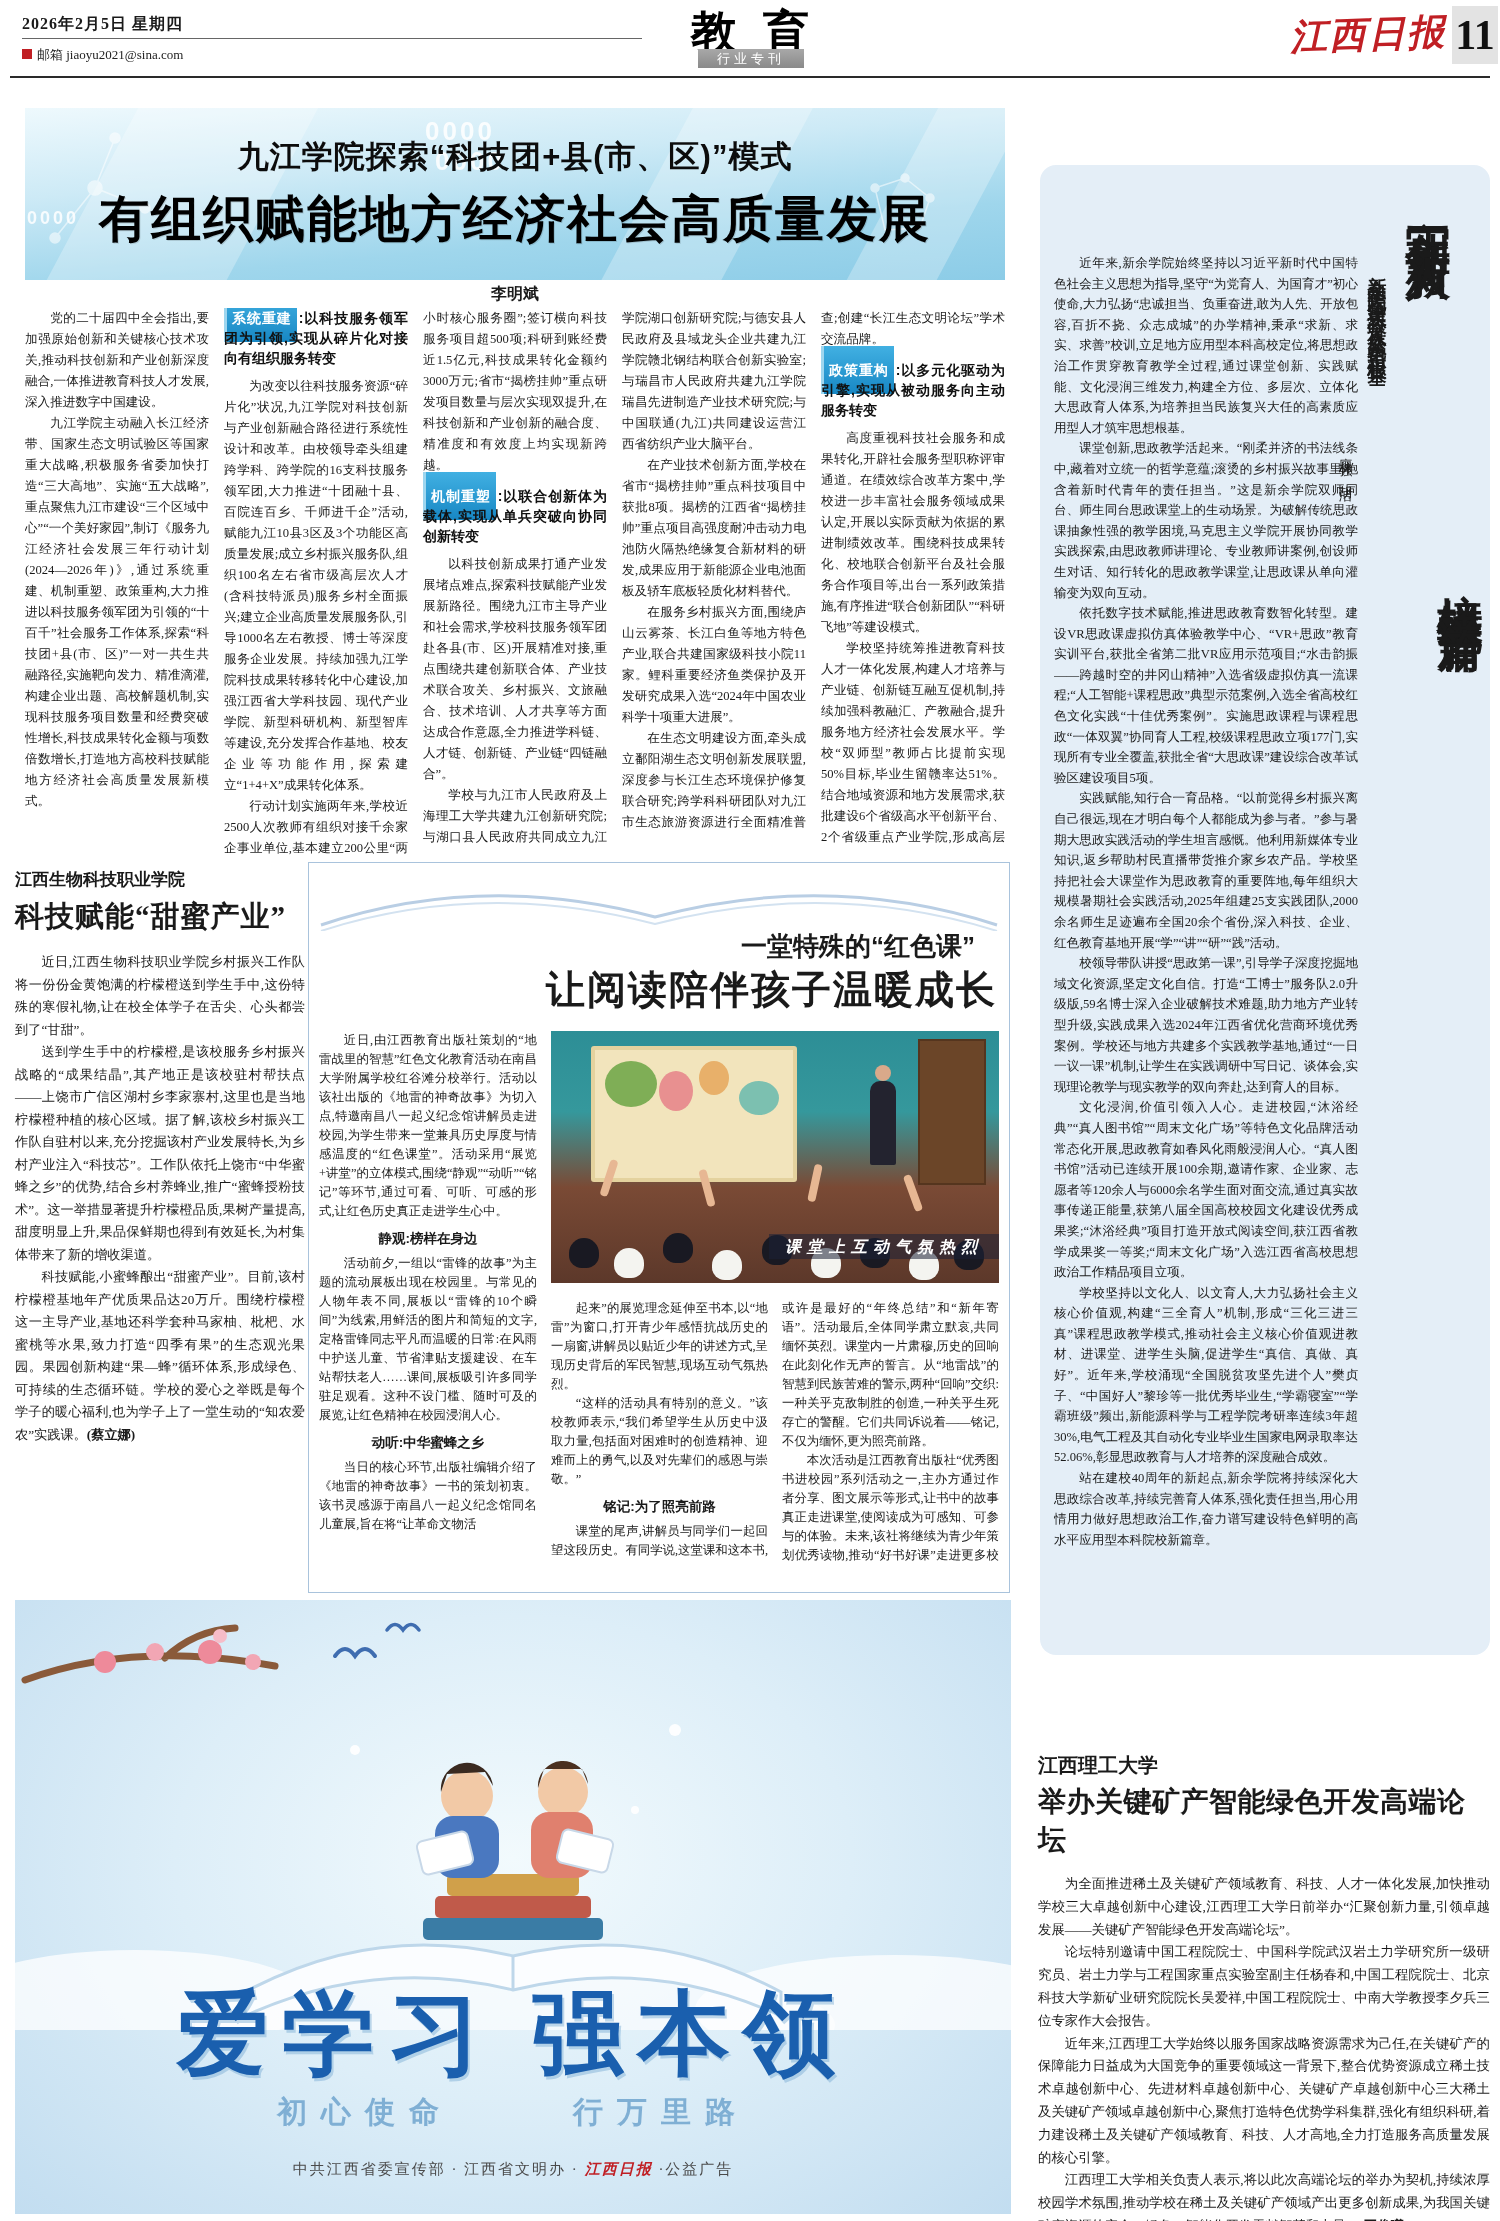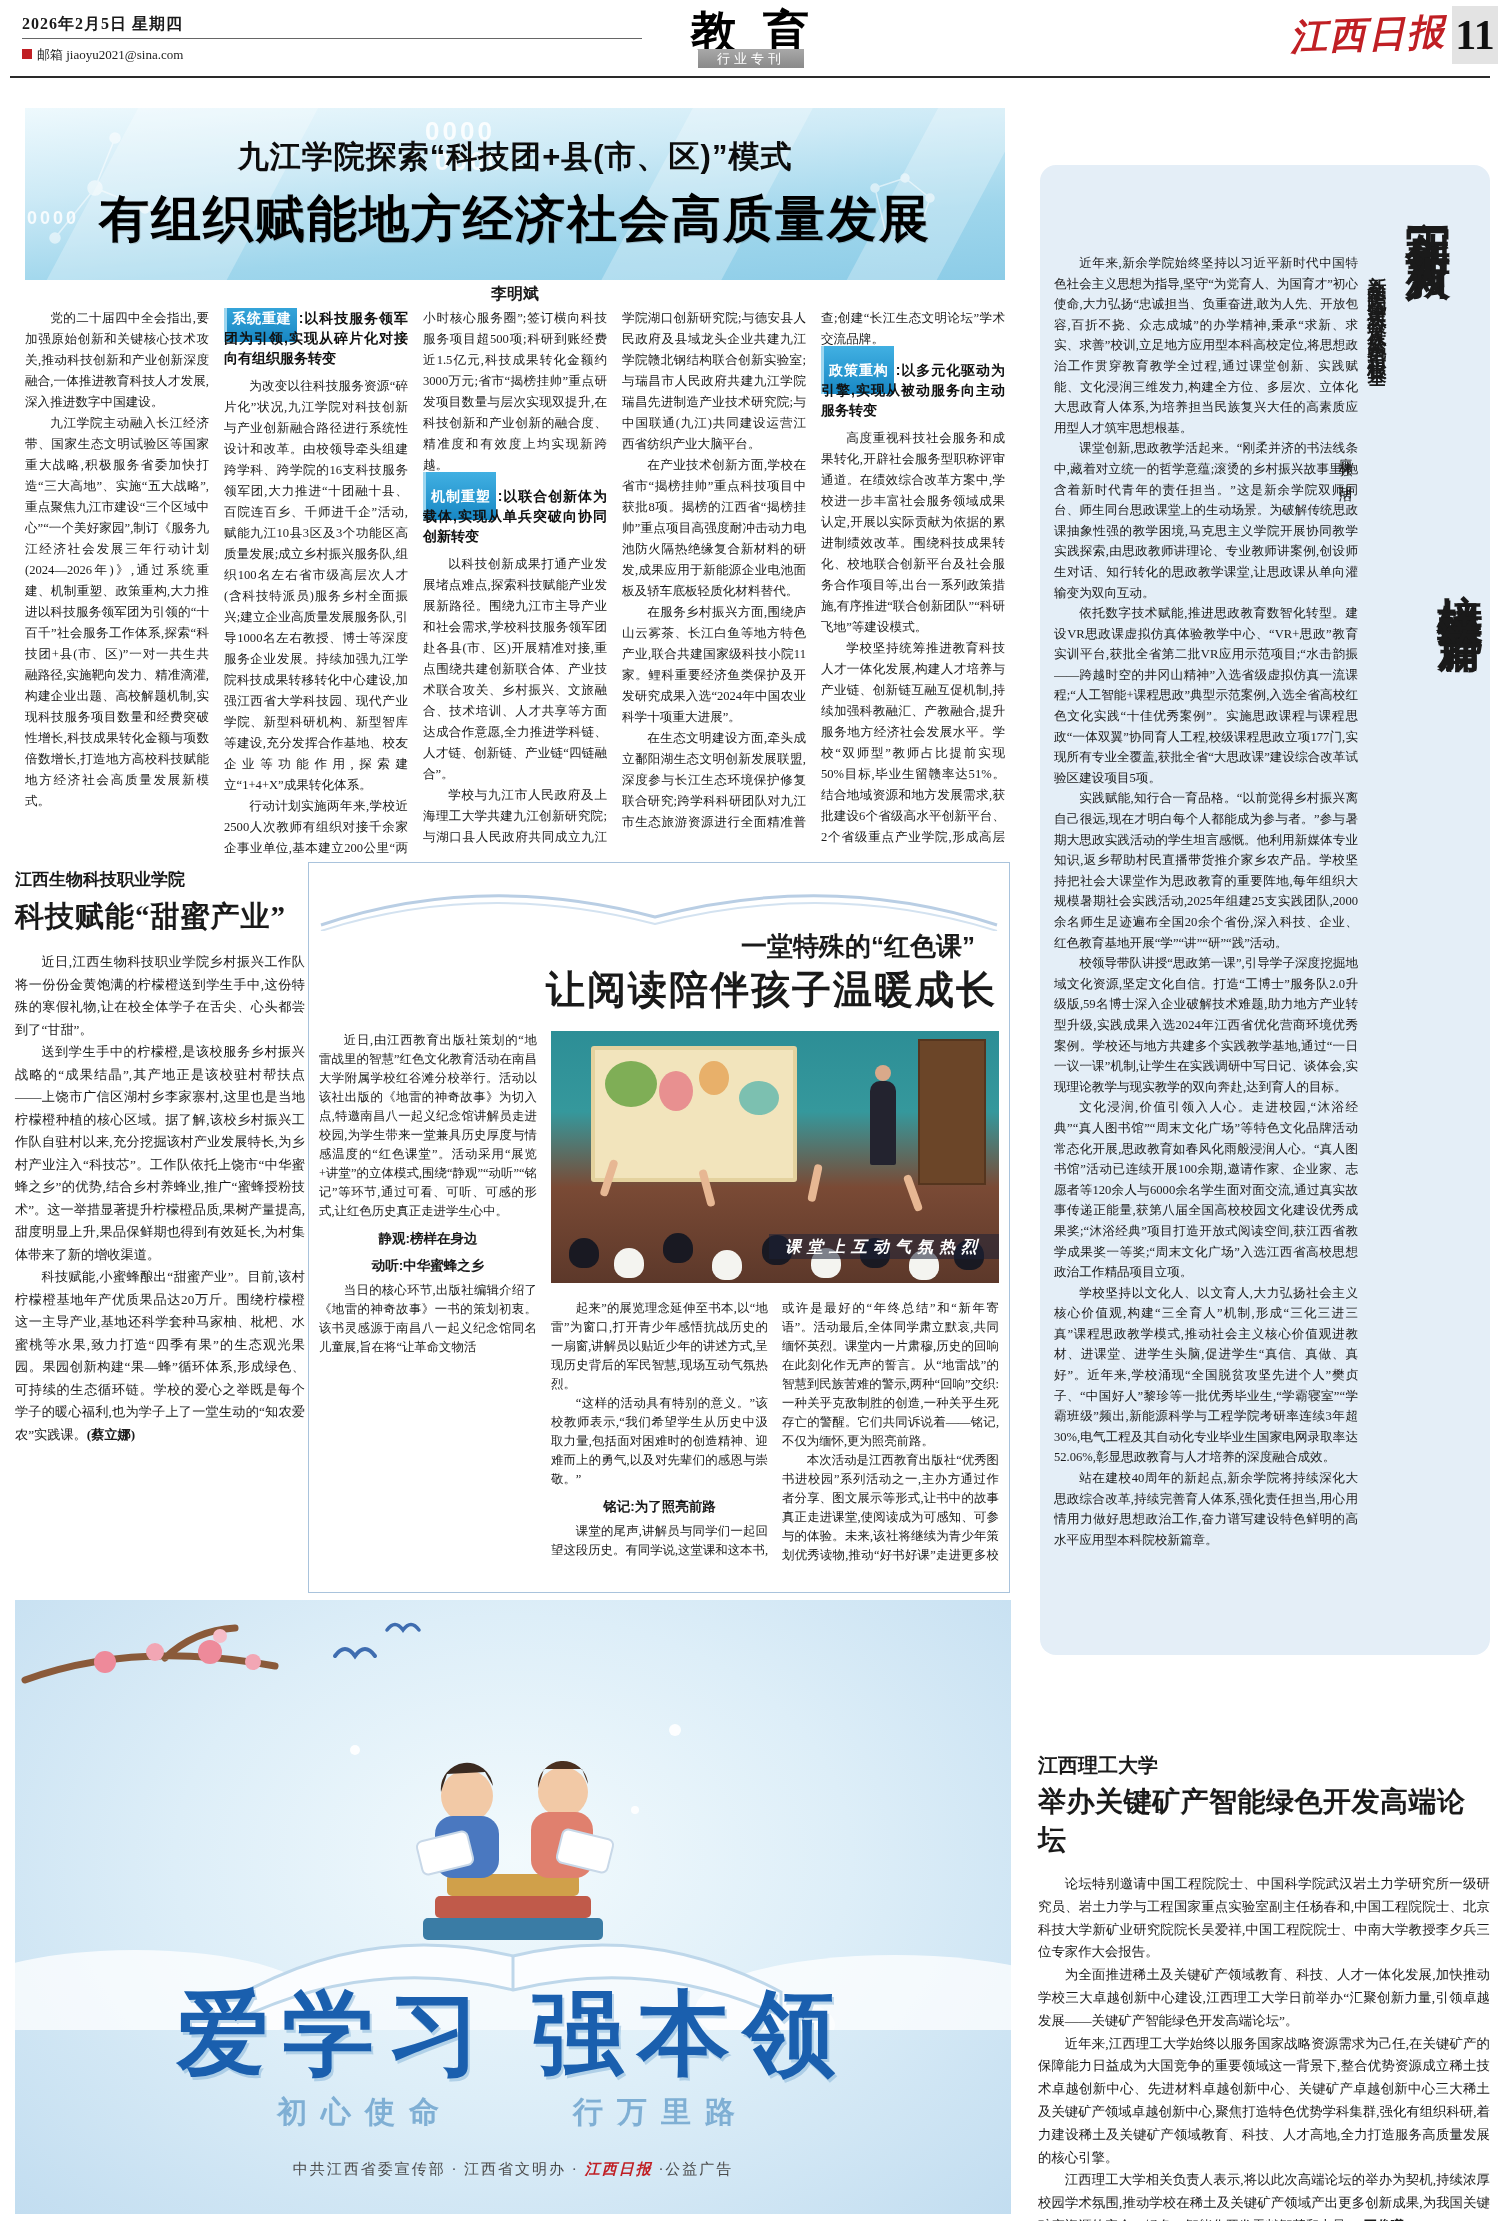--- a/index.html
+++ b/index.html
@@ -209,20 +209,21 @@
       <path d="M8,58 Q 170,4 342,50 Q 516,4 684,58" fill="none" stroke="#b9cee4" stroke-width="3"></path>
       <path d="M8,64 Q 170,12 342,57 Q 516,12 684,64" fill="none" stroke="#d3e2f0" stroke-width="2"></path>
     </svg>
     <div class="mid-kicker">一堂特殊的“红色课”</div>
     <div class="mid-headline">让阅读陪伴孩子温暖成长</div>
 
     <div class="mid-body">
       <div class="mid-c1">
         <p>近日,由江西教育出版社策划的“地雷战里的智慧”红色文化教育活动在南昌大学附属学校红谷滩分校举行。活动以该社出版的《地雷的神奇故事》为切入点,特邀南昌八一起义纪念馆讲解员走进校园,为学生带来一堂兼具历史厚度与情感温度的“红色课堂”。活动采用“展览+讲堂”的立体模式,围绕“静观”“动听”“铭记”等环节,通过可看、可听、可感的形式,让红色历史真正走进学生心中。</p>
         <div class="mid-h">静观:榜样在身边</div>
+        <p>活动前夕,一组以“雷锋的故事”为主题的流动展板出现在校园里。与常见的人物年表不同,展板以“雷锋的10个瞬间”为线索,用鲜活的图片和简短的文字,定格雷锋同志平凡而温暖的日常:在风雨中护送儿童、节省津贴支援建设、在车站帮扶老人……课间,展板吸引许多同学驻足观看。这种不设门槛、随时可及的展览,让红色精神在校园浸润人心。</p>
         <div class="mid-h">动听:中华蜜蜂之乡</div>
         <p>当日的核心环节,出版社编辑介绍了《地雷的神奇故事》一书的策划初衷。该书灵感源于南昌八一起义纪念馆同名儿童展,旨在将“让革命文物活</p>
       </div>
 
       <div class="photo">
         <div class="ph-screen"></div>
         <div class="ph-blob" style="left:12%;top:12%;width:52px;height:46px;background:#7fae56;"></div>
         <div class="ph-blob" style="left:24%;top:16%;width:34px;height:40px;background:#e89090;"></div>
         <div class="ph-blob" style="left:33%;top:12%;width:30px;height:34px;background:#e8b06a;"></div>
         <div class="ph-blob" style="left:42%;top:20%;width:40px;height:34px;background:#7cc0b0;"></div>
@@ -268,22 +269,22 @@
     <div class="side-by vert">廖林强 胡洁</div>
     <div class="side-sub vert">新余学院构建大思政育人体系筑牢思想根基</div>
     <div class="side-t1 vert">守正创新育新人</div>
     <div class="side-t2 vert">培根铸魂谱新篇</div>
   </div>
 
   <div class="botart">
     <div class="org">江西理工大学</div>
     <div class="ttl">举办关键矿产智能绿色开发高端论坛</div>
     <div class="body">
+      <p>为全面推进稀土及关键矿产领域教育、科技、人才一体化发展,加快推动学校三大卓越创新中心建设,江西理工大学日前举办“汇聚创新力量,引领卓越发展——关键矿产智能绿色开发高端论坛”。</p>
       <p>论坛特别邀请中国工程院院士、中国科学院武汉岩土力学研究所一级研究员、岩土力学与工程国家重点实验室副主任杨春和,中国工程院院士、北京科技大学新矿业研究院院长吴爱祥,中国工程院院士、中南大学教授李夕兵三位专家作大会报告。</p>
-      <p>为全面推进稀土及关键矿产领域教育、科技、人才一体化发展,加快推动学校三大卓越创新中心建设,江西理工大学日前举办“汇聚创新力量,引领卓越发展——关键矿产智能绿色开发高端论坛”。</p>
       <p>近年来,江西理工大学始终以服务国家战略资源需求为己任,在关键矿产的保障能力日益成为大国竞争的重要领域这一背景下,整合优势资源成立稀土技术卓越创新中心、先进材料卓越创新中心、关键矿产卓越创新中心三大稀土及关键矿产领域卓越创新中心,聚焦打造特色优势学科集群,强化有组织科研,着力建设稀土及关键矿产领域教育、科技、人才高地,全力打造服务高质量发展的核心引擎。</p>
       <p><span>江西理工大学相关负责人表示,将以此次高端论坛的举办为契机,持续浓厚校园学术氛围,推动学校在稀土及关键矿产领域产出更多创新成果,为我国关键矿产资源的安全、绿色、智能化开发贡献智慧和力量。</span><span class="credit">(王俊曦)</span></p>
     </div>
   </div>
 
   <div class="ad">
     <svg viewBox="0 0 996 430" width="996" height="430">
 
       <ellipse cx="120" cy="400" rx="180" ry="50" fill="#ffffff" opacity="0.75"></ellipse>
       <ellipse cx="880" cy="410" rx="200" ry="55" fill="#ffffff" opacity="0.75"></ellipse>

